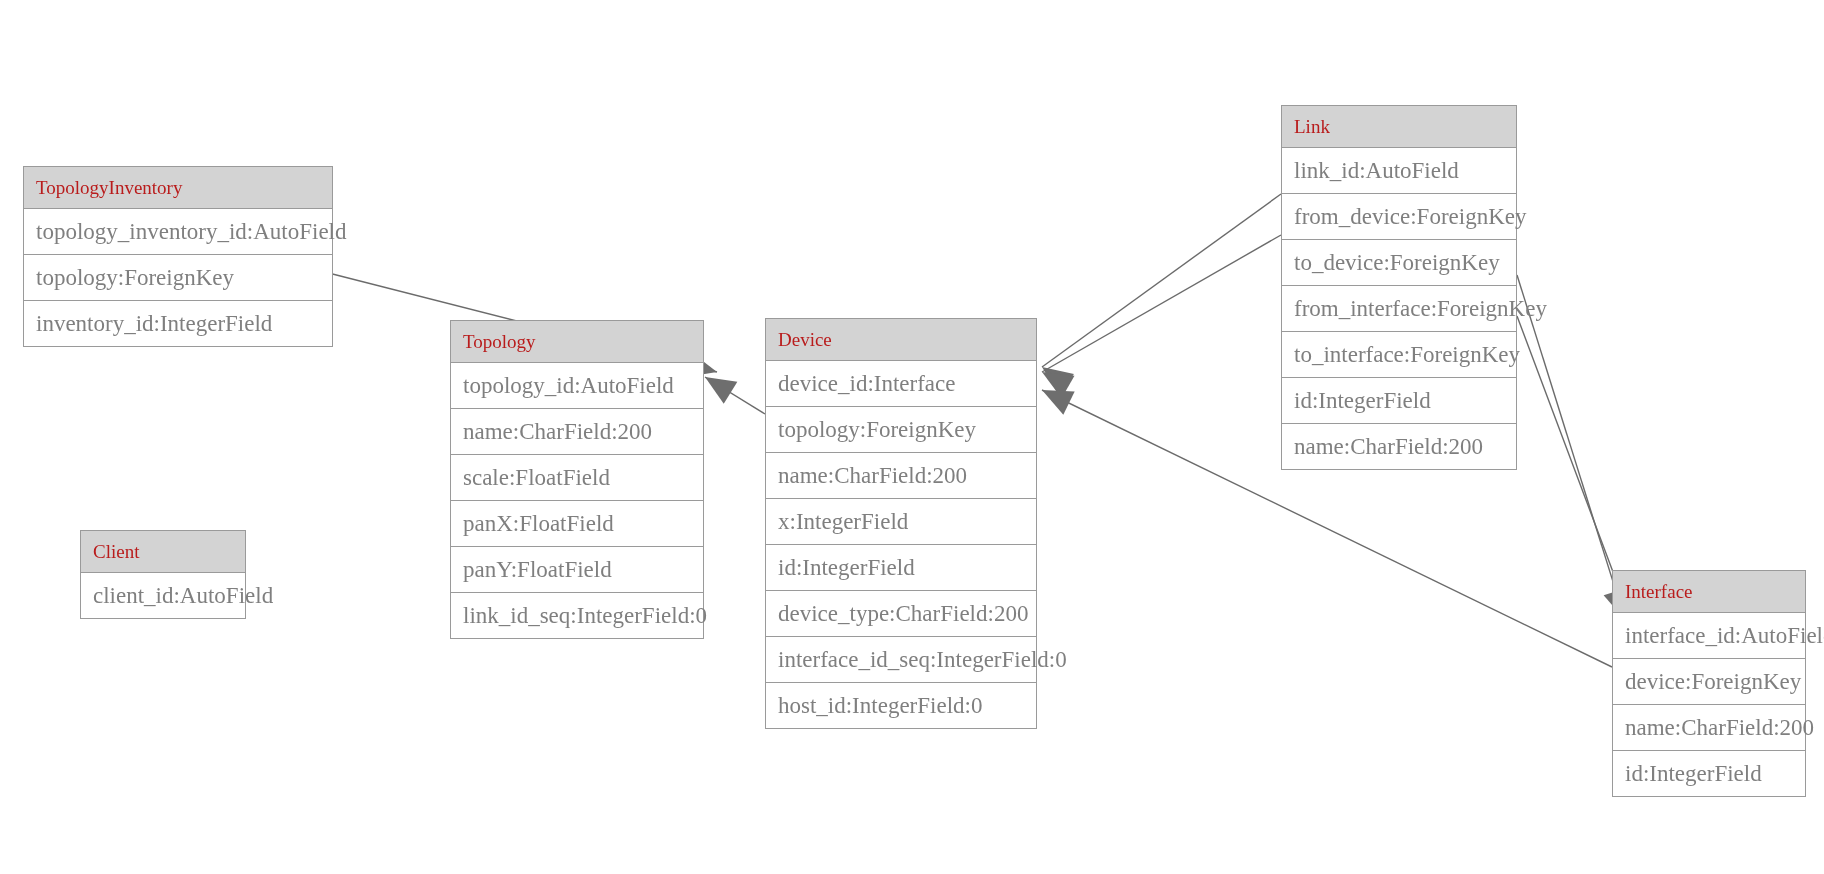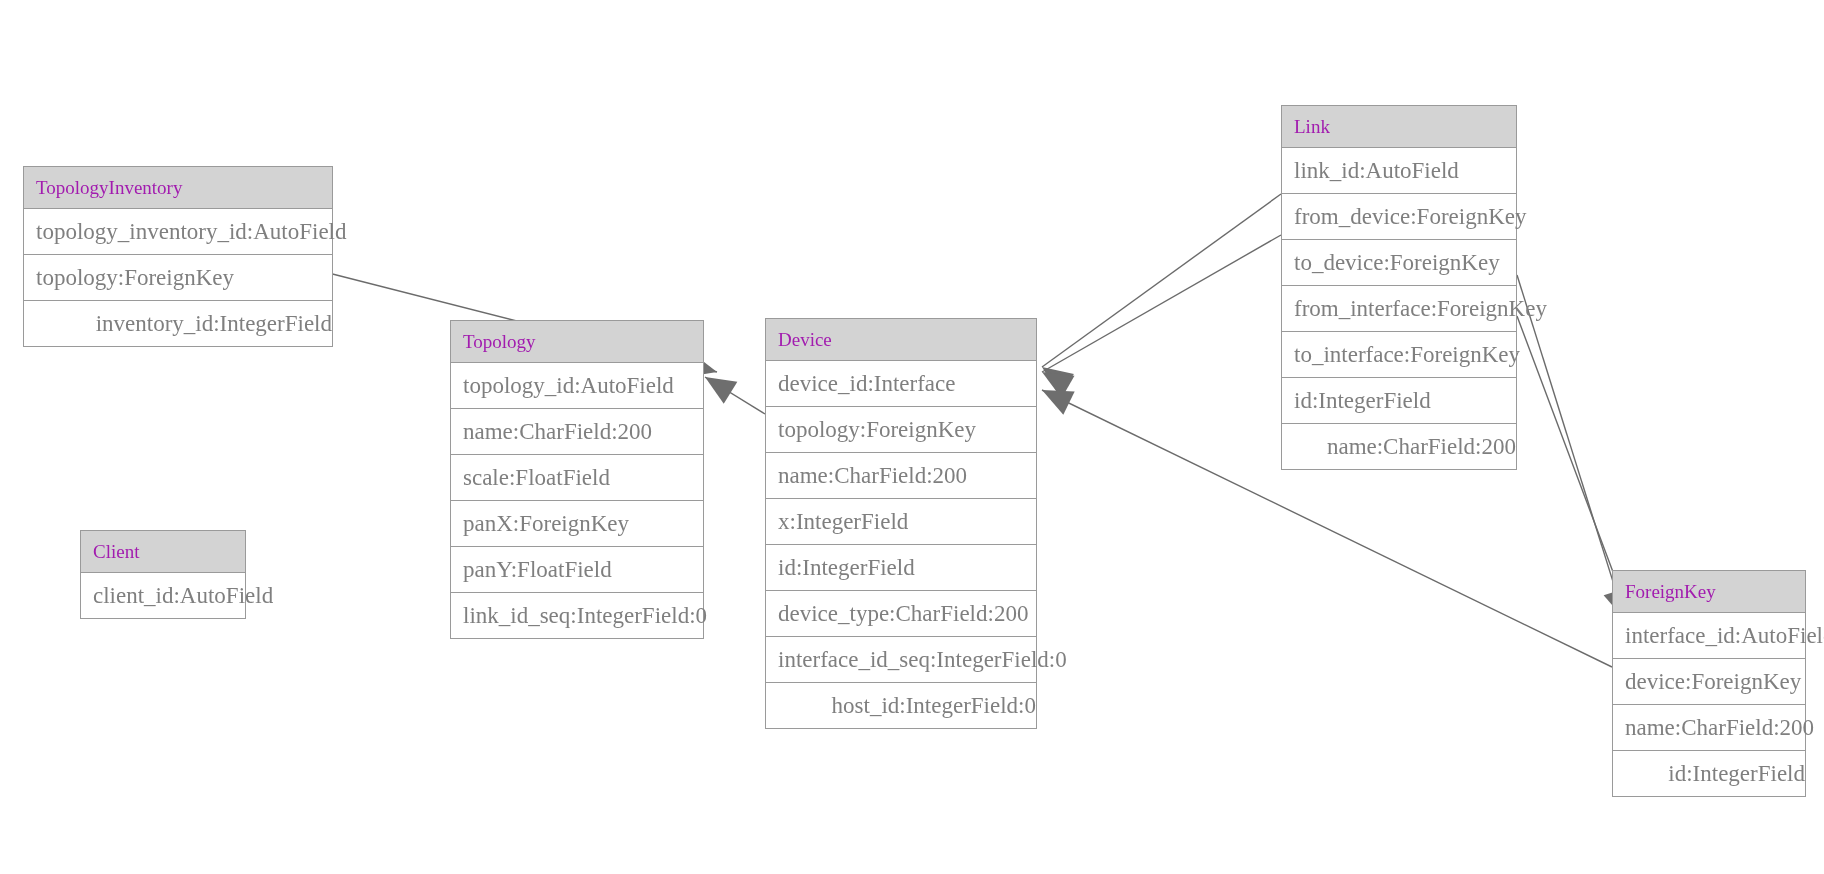--- a/index.html
+++ b/index.html
@@ -27,39 +27,38 @@
     position: absolute;
     box-sizing: border-box;
     background: #ffffff;
     border: 1px solid #9a9a9a;
     z-index: 5;
   }
   .entity-title {
     box-sizing: border-box;
     background: #d3d3d3;
     border-bottom: 1px solid #9a9a9a;
-    color: #a21caf;
+    color: #b91c1c;
     font-size: 19px;
     line-height: 1;
     padding: 11px 0 11px 12px;
     white-space: nowrap;
   }
   .entity-field {
     box-sizing: border-box;
     background: #ffffff;
     border-bottom: 1px solid #9a9a9a;
     color: #7f7f7f;
     font-size: 23px;
     line-height: 1;
     padding: 11px 0 11px 12px;
     white-space: nowrap;
   }
   .entity-field:last-child {
     border-bottom: none;
-    text-align: right;
   }
 </style>
 </head>
 <body>
 
 <div id="canvas">
 
   <svg id="edges" viewBox="0 0 1824 874" xmlns="http://www.w3.org/2000/svg">
       <path d="M 305,267 L 717,372" stroke="#6b6b6b" stroke-width="1.4" fill="none"></path>
       <g transform="translate(717,372) rotate(14.3)">
@@ -100,21 +99,21 @@
       </div>
       <div class="entity" style="left: 80px; top: 530px; width: 166px;">
         <div class="entity-title">Client</div>
         <div class="entity-field">client_id:AutoField</div>
       </div>
       <div class="entity" style="left: 450px; top: 320px; width: 254px;">
         <div class="entity-title">Topology</div>
         <div class="entity-field">topology_id:AutoField</div>
         <div class="entity-field">name:CharField:200</div>
         <div class="entity-field">scale:FloatField</div>
-        <div class="entity-field">panX:ForeignKey</div>
+        <div class="entity-field">panX:FloatField</div>
         <div class="entity-field">panY:FloatField</div>
         <div class="entity-field">link_id_seq:IntegerField:0</div>
       </div>
       <div class="entity" style="left: 765px; top: 318px; width: 272px;">
         <div class="entity-title">Device</div>
         <div class="entity-field">device_id:Interface</div>
         <div class="entity-field">topology:ForeignKey</div>
         <div class="entity-field">name:CharField:200</div>
         <div class="entity-field">x:IntegerField</div>
         <div class="entity-field">id:IntegerField</div>
@@ -126,21 +125,21 @@
         <div class="entity-title">Link</div>
         <div class="entity-field">link_id:AutoField</div>
         <div class="entity-field">from_device:ForeignKey</div>
         <div class="entity-field">to_device:ForeignKey</div>
         <div class="entity-field">from_interface:ForeignKey</div>
         <div class="entity-field">to_interface:ForeignKey</div>
         <div class="entity-field">id:IntegerField</div>
         <div class="entity-field">name:CharField:200</div>
       </div>
       <div class="entity" style="left: 1612px; top: 570px; width: 194px;">
-        <div class="entity-title">ForeignKey</div>
+        <div class="entity-title">Interface</div>
         <div class="entity-field">interface_id:AutoField</div>
         <div class="entity-field">device:ForeignKey</div>
         <div class="entity-field">name:CharField:200</div>
         <div class="entity-field">id:IntegerField</div>
       </div>
     </div>
 
 </div>
 
 </body></html>

